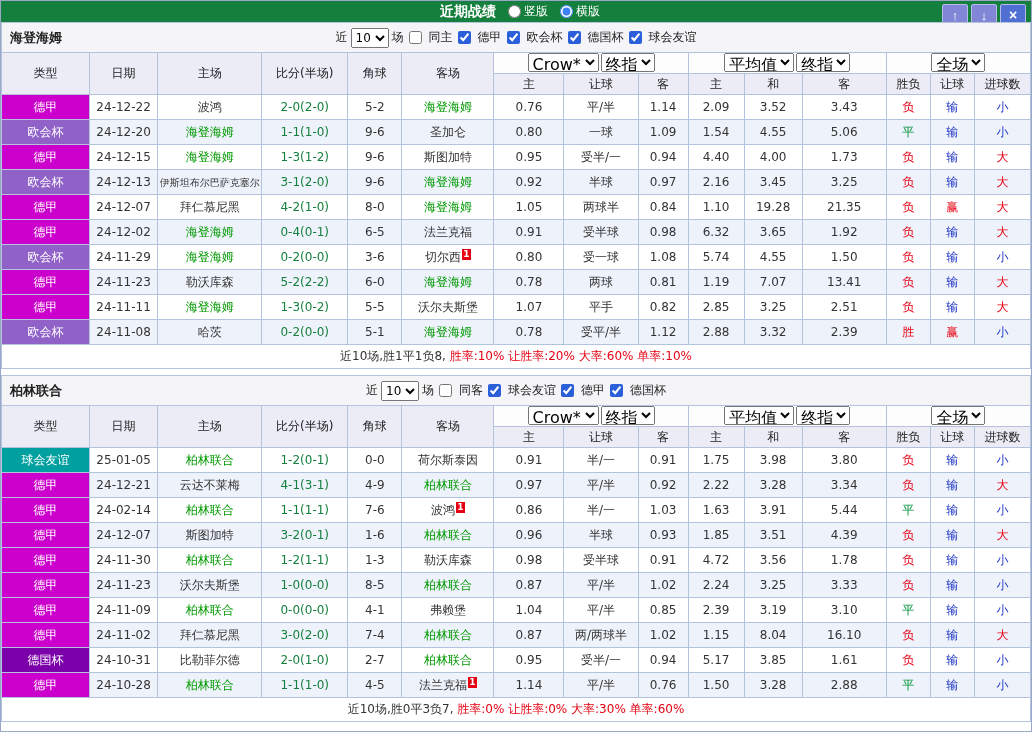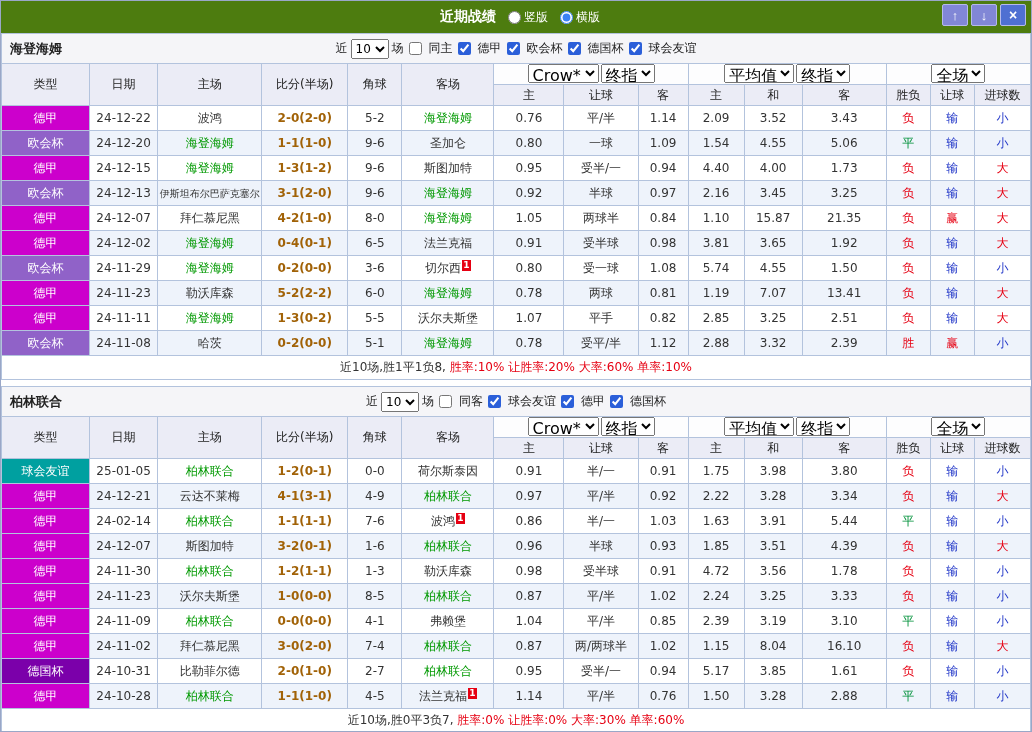--- a/index.html
+++ b/index.html
@@ -1,21 +1,21 @@
 <!DOCTYPE html>
 <html><head>
 <meta charset="utf-8">
 <style>
   * { box-sizing: border-box; }
   html,body { margin:0; padding:0; }
   body { font-family:"DejaVu Sans","Liberation Sans",sans-serif; background:#fff; }
   .window { width:1032px; height:732px; border:1px solid #9aa7c7; background:#fff; overflow:hidden; }
 
   
-  .titlebar { height:32px; background:#4d7c0f; display:flex; align-items:center; position:relative; color:#fff;padding-left:8px; }
+  .titlebar { height:21px; background:#15803d; display:flex; align-items:center; position:relative; color:#fff;padding-left:8px; }
   .tb-center { flex:1; display:flex; justify-content:center; align-items:center; gap:12px; }
   .title { font-size:14px; font-weight:bold; }
   .radio-label { display:inline-flex; align-items:center; gap:3px; font-size:12px; cursor:pointer; color:#fff; }
   .radio-label input { margin:0; width:13px; height:13px; accent-color:#3b82f6; }
   .tb-buttons { position:absolute; right:5px; top:3px; display:flex; gap:3px; }
   .tb-btn { width:26px; height:22px; background:#8187d6; border:1px solid #b6baea; color:#fff; font-size:13px; line-height:1; cursor:pointer; border-radius:2px; padding:0; }
   .tb-btn.close { background:#4f70d2; font-weight:bold; font-size:14px; }
 
   
   .section + .section { margin-top:6px; }
@@ -30,21 +30,21 @@
   table { width:100%; border-collapse:collapse; table-layout:fixed; }
   th,td { border:1px solid #b3c3dd; text-align:center; font-size:12px; white-space:nowrap; overflow:hidden; padding:0 1px; }
   thead th { background:#ebecf6; font-weight:normal; color:#222; height:21px; }
   th.sel-th { background:#fdfdfe; }
   .hdr-select { height:19px; font-size:16px; font-family:inherit; margin:0 1px; max-width:72px; }
   tbody td { height:25px; color:#333; background-clip:padding-box; }
   tbody tr:nth-child(even) td { background-color:#eef3fb; }
   tbody tr:nth-child(even) td.league-cell { background-color:inherit; }
   td.league-cell { color:#fff; }
   td.team-cell.team-hl { color:#009900; }
-  td.score-cell { color:#a16207;font-weight:bold; }
+  td.score-cell { color:#15803d; }
   .c-red { color:#e60012; }
   .c-blue { color:#2136c8; }
   .c-green { color:#00913a; }
   .rc-badge { display:inline-block; background:#e60012; color:#fff; font-size:9px; line-height:11px; min-width:9px; height:11px; vertical-align:top; margin-left:1px; font-weight:bold; }
   tfoot td { height:24px; background:#fff; font-size:12px; }
   .sum-prefix { color:#333; }
   .sum-rates { color:#e60012; }
 </style>
 </head>
 <body>
@@ -214,37 +214,37 @@
               <td class="league-cell" style="background:#cc00cc">德甲</td>
               <td class="date-cell">24-12-07</td>
               <td class="team-cell"><span>拜仁慕尼黑</span></td>
               <td class="score-cell">4-2(1-0)</td>
               <td class="corner-cell">8-0</td>
               <td class="team-cell team-hl"><span>海登海姆</span></td>
               <td class="odds-cell">1.05</td>
               <td class="odds-cell">两球半</td>
               <td class="odds-cell">0.84</td>
               <td class="odds-cell">1.10</td>
-              <td class="odds-cell">15.87</td>
+              <td class="odds-cell">19.28</td>
               <td class="odds-cell">21.35</td>
               <td class="res-cell c-red">负</td>
               <td class="res-cell c-red">赢</td>
               <td class="res-cell c-red">大</td>
             </tr>
             <tr class="data-row">
               <td class="league-cell" style="background:#cc00cc">德甲</td>
               <td class="date-cell">24-12-02</td>
               <td class="team-cell team-hl"><span>海登海姆</span></td>
               <td class="score-cell">0-4(0-1)</td>
               <td class="corner-cell">6-5</td>
               <td class="team-cell"><span>法兰克福</span></td>
               <td class="odds-cell">0.91</td>
               <td class="odds-cell">受半球</td>
               <td class="odds-cell">0.98</td>
-              <td class="odds-cell">3.81</td>
+              <td class="odds-cell">6.32</td>
               <td class="odds-cell">3.65</td>
               <td class="odds-cell">1.92</td>
               <td class="res-cell c-red">负</td>
               <td class="res-cell c-blue">输</td>
               <td class="res-cell c-red">大</td>
             </tr>
             <tr class="data-row">
               <td class="league-cell" style="background:#9062c8">欧会杯</td>
               <td class="date-cell">24-11-29</td>
               <td class="team-cell team-hl"><span>海登海姆</span></td>

